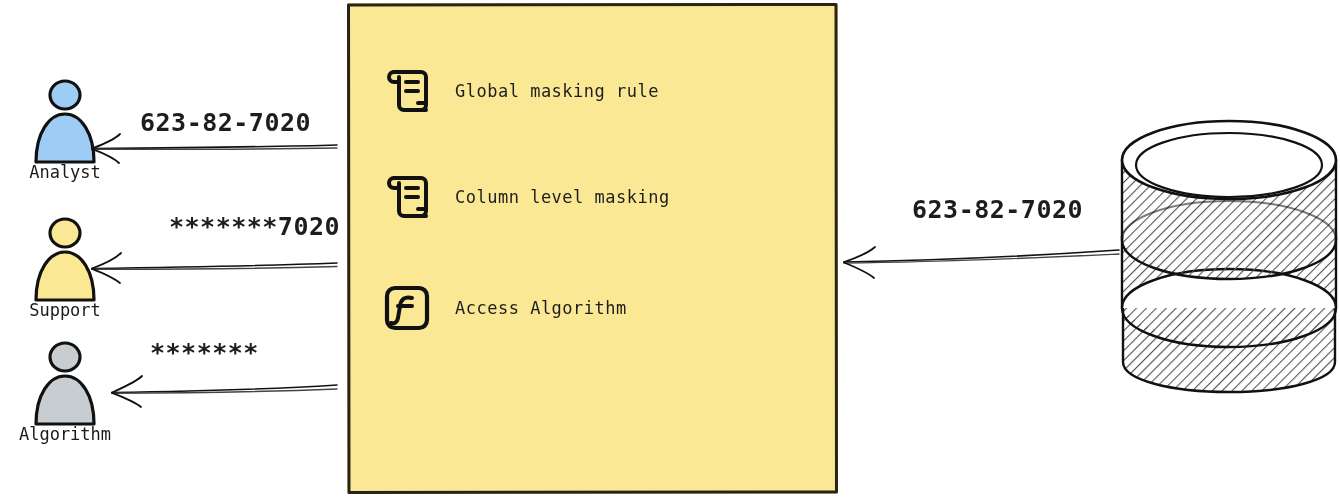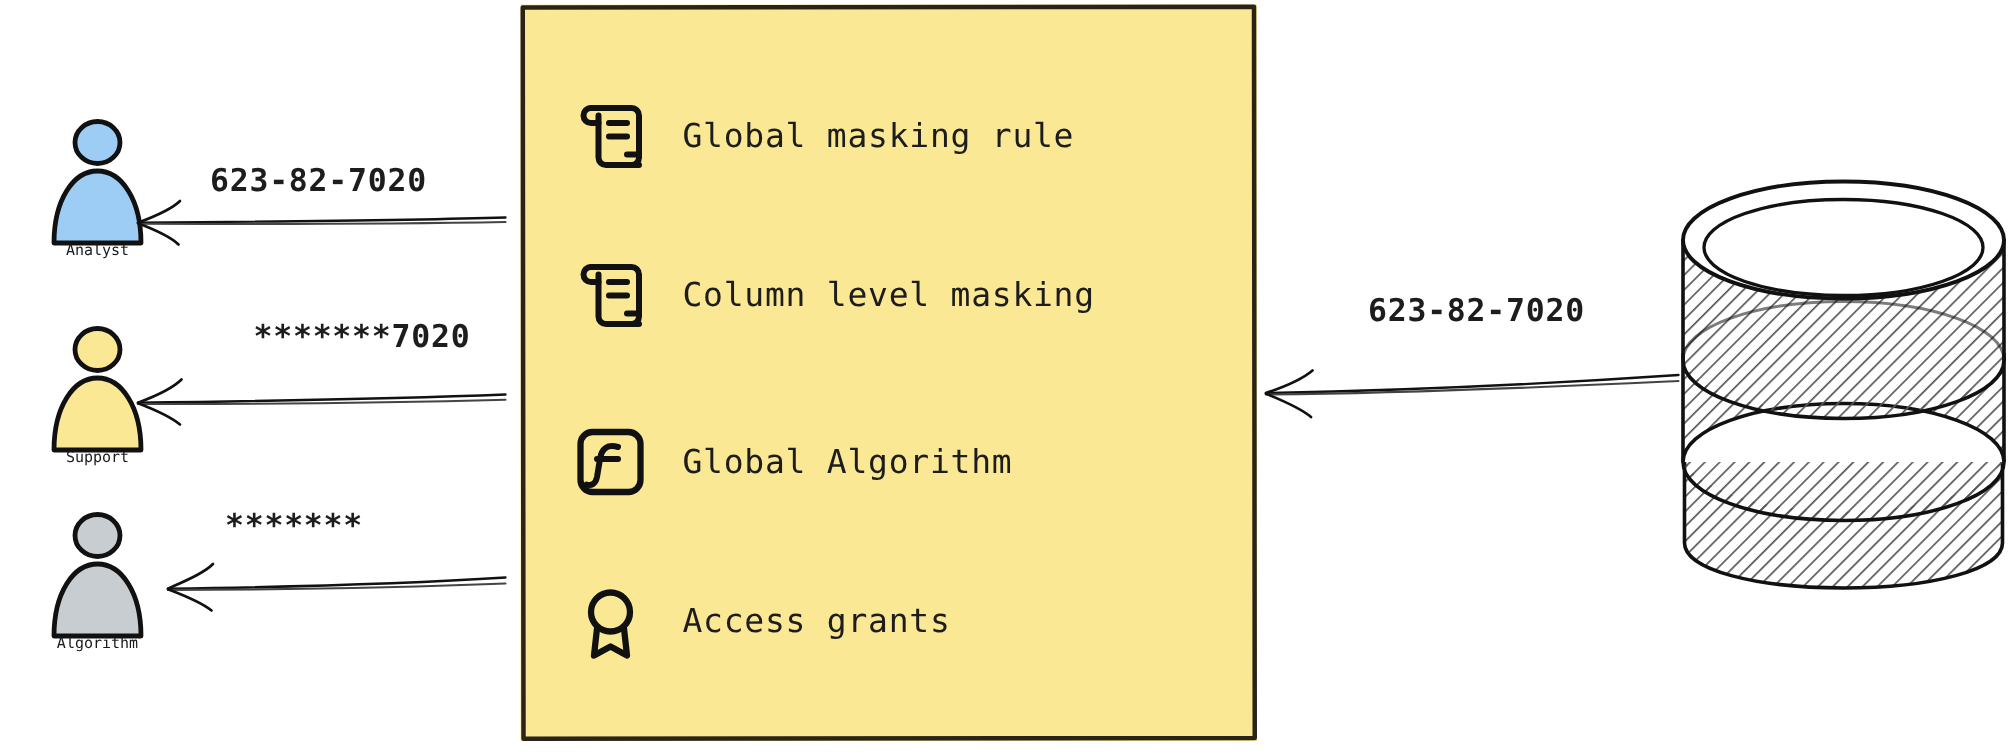--- a/index.html
+++ b/index.html
@@ -23,36 +23,36 @@
     text-align: center;
   }
   .actor-figure {
     width: 72px;
     height: 86px;
     margin: 0 auto;
     display: block;
   }
   .actor-label {
     font-family: "DejaVu Sans Mono", "Liberation Mono", monospace;
-    font-size: 10px;
+    font-size: 17px;
     color: #1a1a1a;
     letter-spacing: 0px;
     margin-top: -2px;
     white-space: nowrap;
   }
 
   #actor-analyst  { top: 78px; }
   #actor-support  { top: 216px; }
   #actor-developer{ top: 340px; }
 
   
   .flow-label {
     position: absolute;
     font-family: "DejaVu Sans Mono", "Liberation Mono", monospace;
-    font-size: 21px;
+    font-size: 25px;
     font-weight: 700;
     color: #1d1d1d;
     letter-spacing: 0.5px;
     white-space: nowrap;
   }
   #label-analyst   { left: 140px; top: 108px; }
   #label-support   { left: 148px; top: 212px; margin-left: 21px; }
   #label-developer { left: 150px; top: 338px; }
   #label-source    { left: 912px; top: 195px; }
 
@@ -102,21 +102,21 @@
   .policy-item:nth-child(4) { top: 381px; }
 
   .policy-icon {
     width: 52px;
     height: 52px;
     flex: 0 0 52px;
     display: block;
   }
   .policy-text {
     font-family: "DejaVu Sans Mono", "Liberation Mono", monospace;
-    font-size: 22px;
+    font-size: 17px;
     color: #1d1d1d;
     letter-spacing: 0.5px;
     white-space: nowrap;
   }
 
   
   #database {
     position: absolute;
     left: 1118px;
     top: 118px;
@@ -216,30 +216,23 @@
       </svg>
       <span class="policy-text">Column level masking</span>
     </div>
 
     <div class="policy-item">
       <svg class="policy-icon" viewBox="0 0 52 52">
         <rect x="6" y="6" width="40" height="40" rx="8" ry="8" fill="none" stroke="#111111" stroke-width="4.2"></rect>
         <path d="M31 16 c-7 -2 -11 1 -12 8 l-2 12 c-1 5 -4 6 -7 5" fill="none" stroke="#111111" stroke-width="4" stroke-linecap="round"></path>
         <line x1="17" y1="24" x2="31" y2="24" stroke="#111111" stroke-width="4" stroke-linecap="round"></line>
       </svg>
-      <span class="policy-text">Global Algorithm</span>
+      <span class="policy-text">Access Algorithm</span>
     </div>
 
-    <div class="policy-item">
-      <svg class="policy-icon" viewBox="0 0 52 52">
-        <circle cx="26" cy="20" r="13" fill="none" stroke="#111111" stroke-width="4.2"></circle>
-        <path d="M17 31 L15 49 L26 43 L37 49 L35 31" fill="none" stroke="#111111" stroke-width="4.2" stroke-linejoin="round" stroke-linecap="round"></path>
-      </svg>
-      <span class="policy-text">Access grants</span>
-    </div>
 
   </div>
 </div>
 
 <div id="database">
   <svg width="222" height="276" viewBox="0 0 222 276">
     <defs>
       <pattern id="hatch" width="7" height="7" patternTransform="rotate(45)" patternUnits="userSpaceOnUse">
         <line x1="0" y1="0" x2="0" y2="7" stroke="#555555" stroke-width="2.2"></line>
       </pattern>

